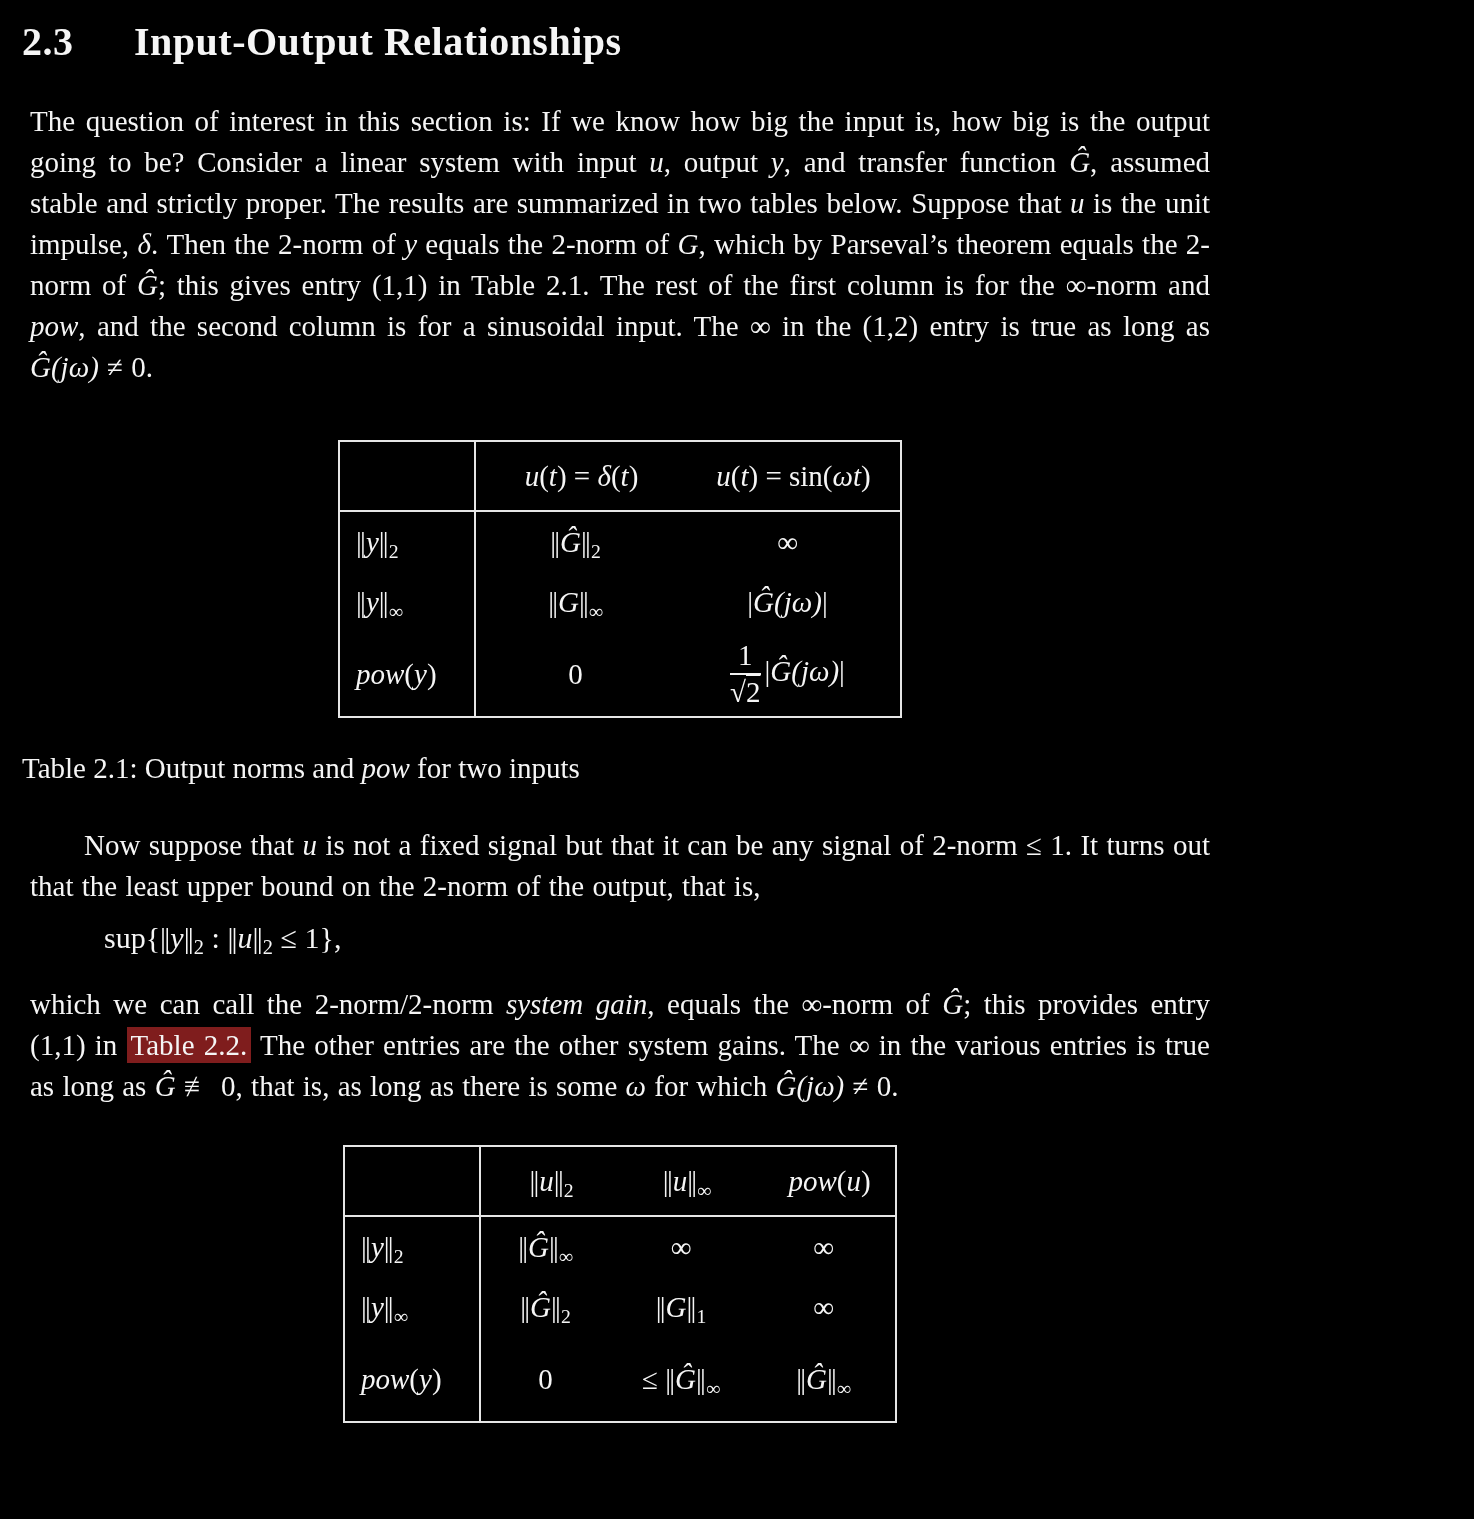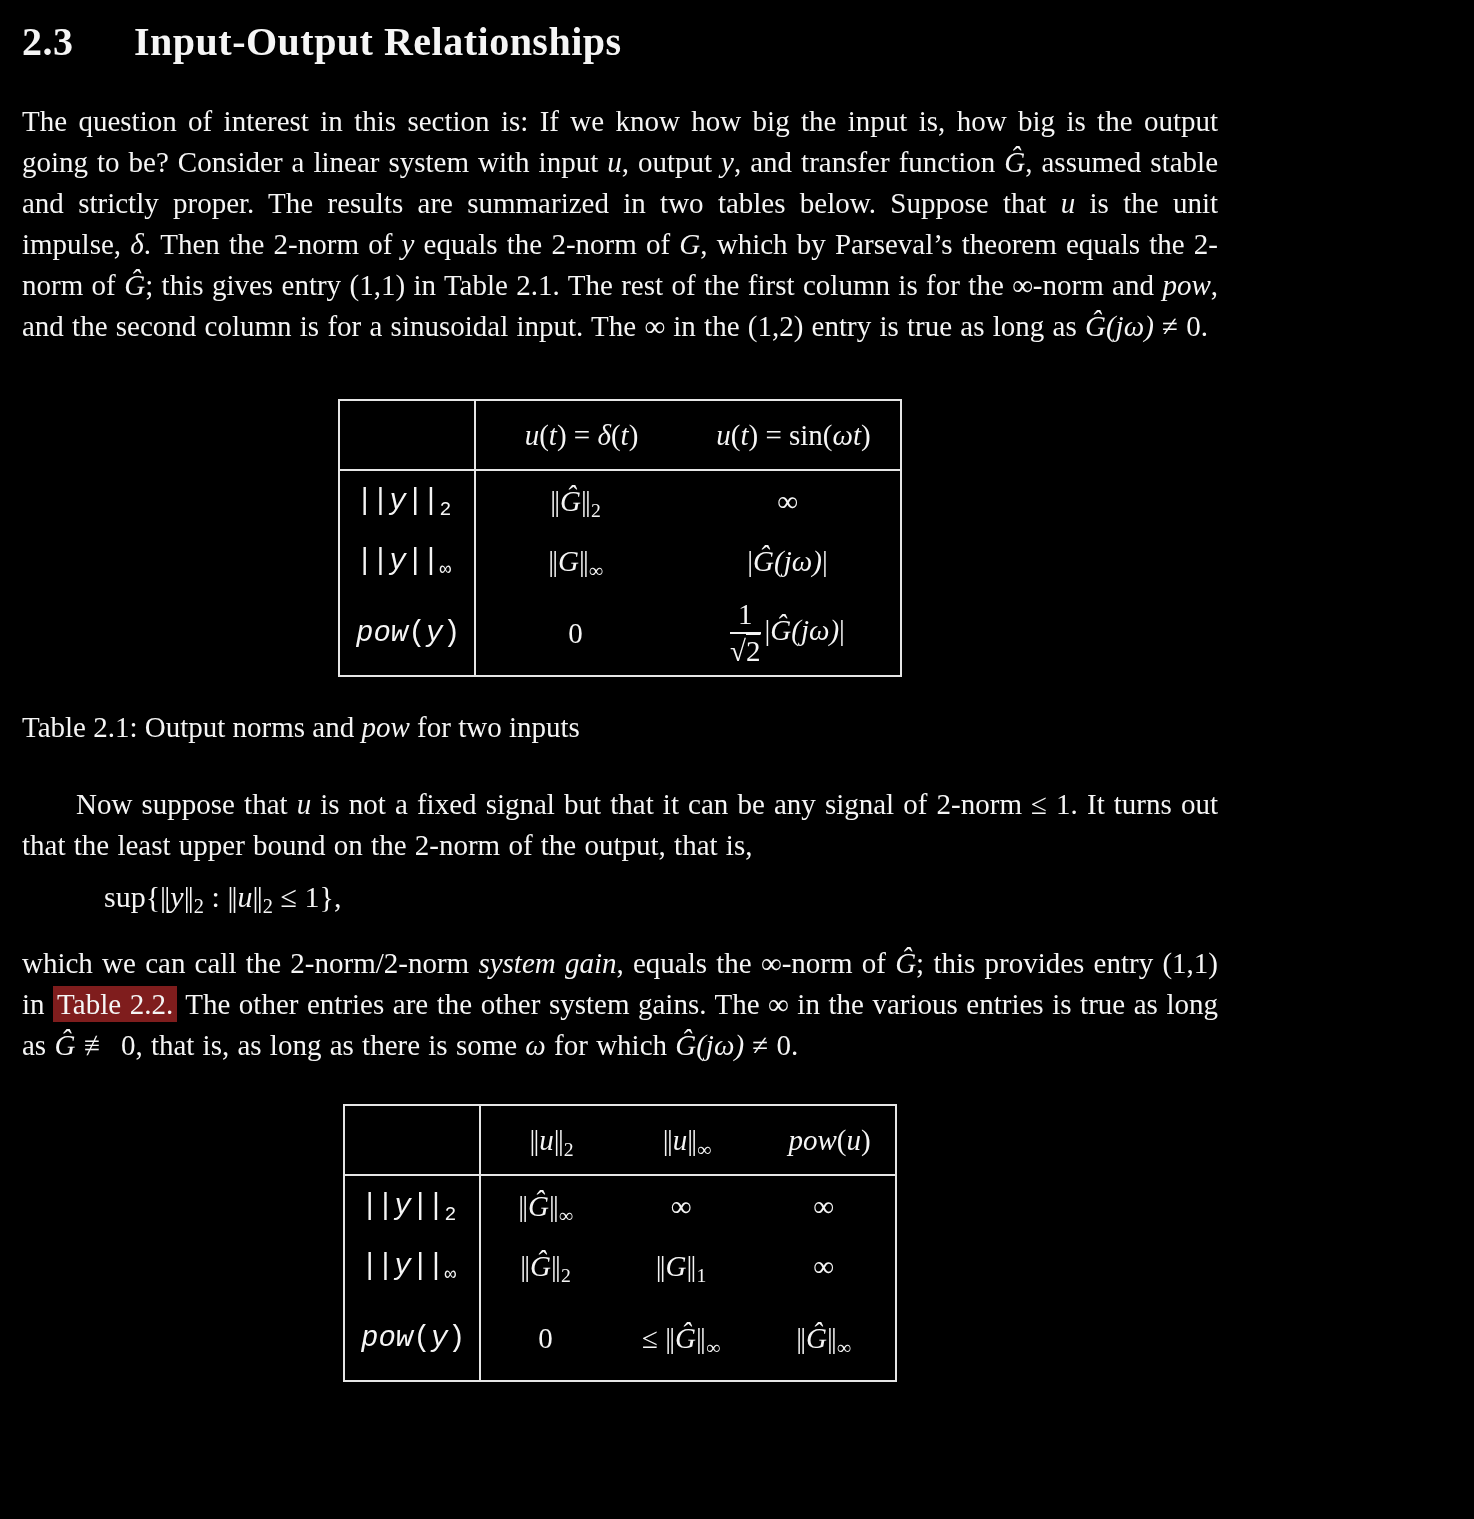--- a/index.html
+++ b/index.html
@@ -25,21 +25,21 @@
     font-size: 40px;
     font-weight: 700;
     margin: 4px 0 36px 0;
     letter-spacing: 0.5px;
   }
   h1 .sec-num { margin-right: 50px; }
   p.body-par {
     font-size: 29px;
     line-height: 41px;
     text-align: justify;
-    margin: 0;
+    margin: 8px;
     word-spacing: 1px;
   }
   p.indented { text-indent: 54px; margin-top: 40px; }
   .equation {
     font-size: 30px;
     line-height: 41px;
     margin: 10px 0 26px 82px;
   }
   .it { font-style: italic; }
   .sub {
@@ -65,21 +65,20 @@
   }
   table.tbl td {
     text-align: center;
     vertical-align: middle;
     padding: 0 8px;
   }
   table.tbl td.lbl {
     text-align: left;
     padding-left: 16px;
     border-right: 2px solid #e6e6e6;
-    font-family: Liberation Mono, monospace;
   }
   table.tbl tr.hdr td { border-bottom: 2px solid #e6e6e6; height: 68px; padding-left: 20px; }
   table.tbl tr.r1 td, table.tbl tr.r2 td { height: 60px; }
   table.tbl tr.r3 td { height: 84px; }
   .frac {
     display: inline-block;
     text-align: center;
     vertical-align: middle;
     margin-right: 4px;
     line-height: 1.08;

